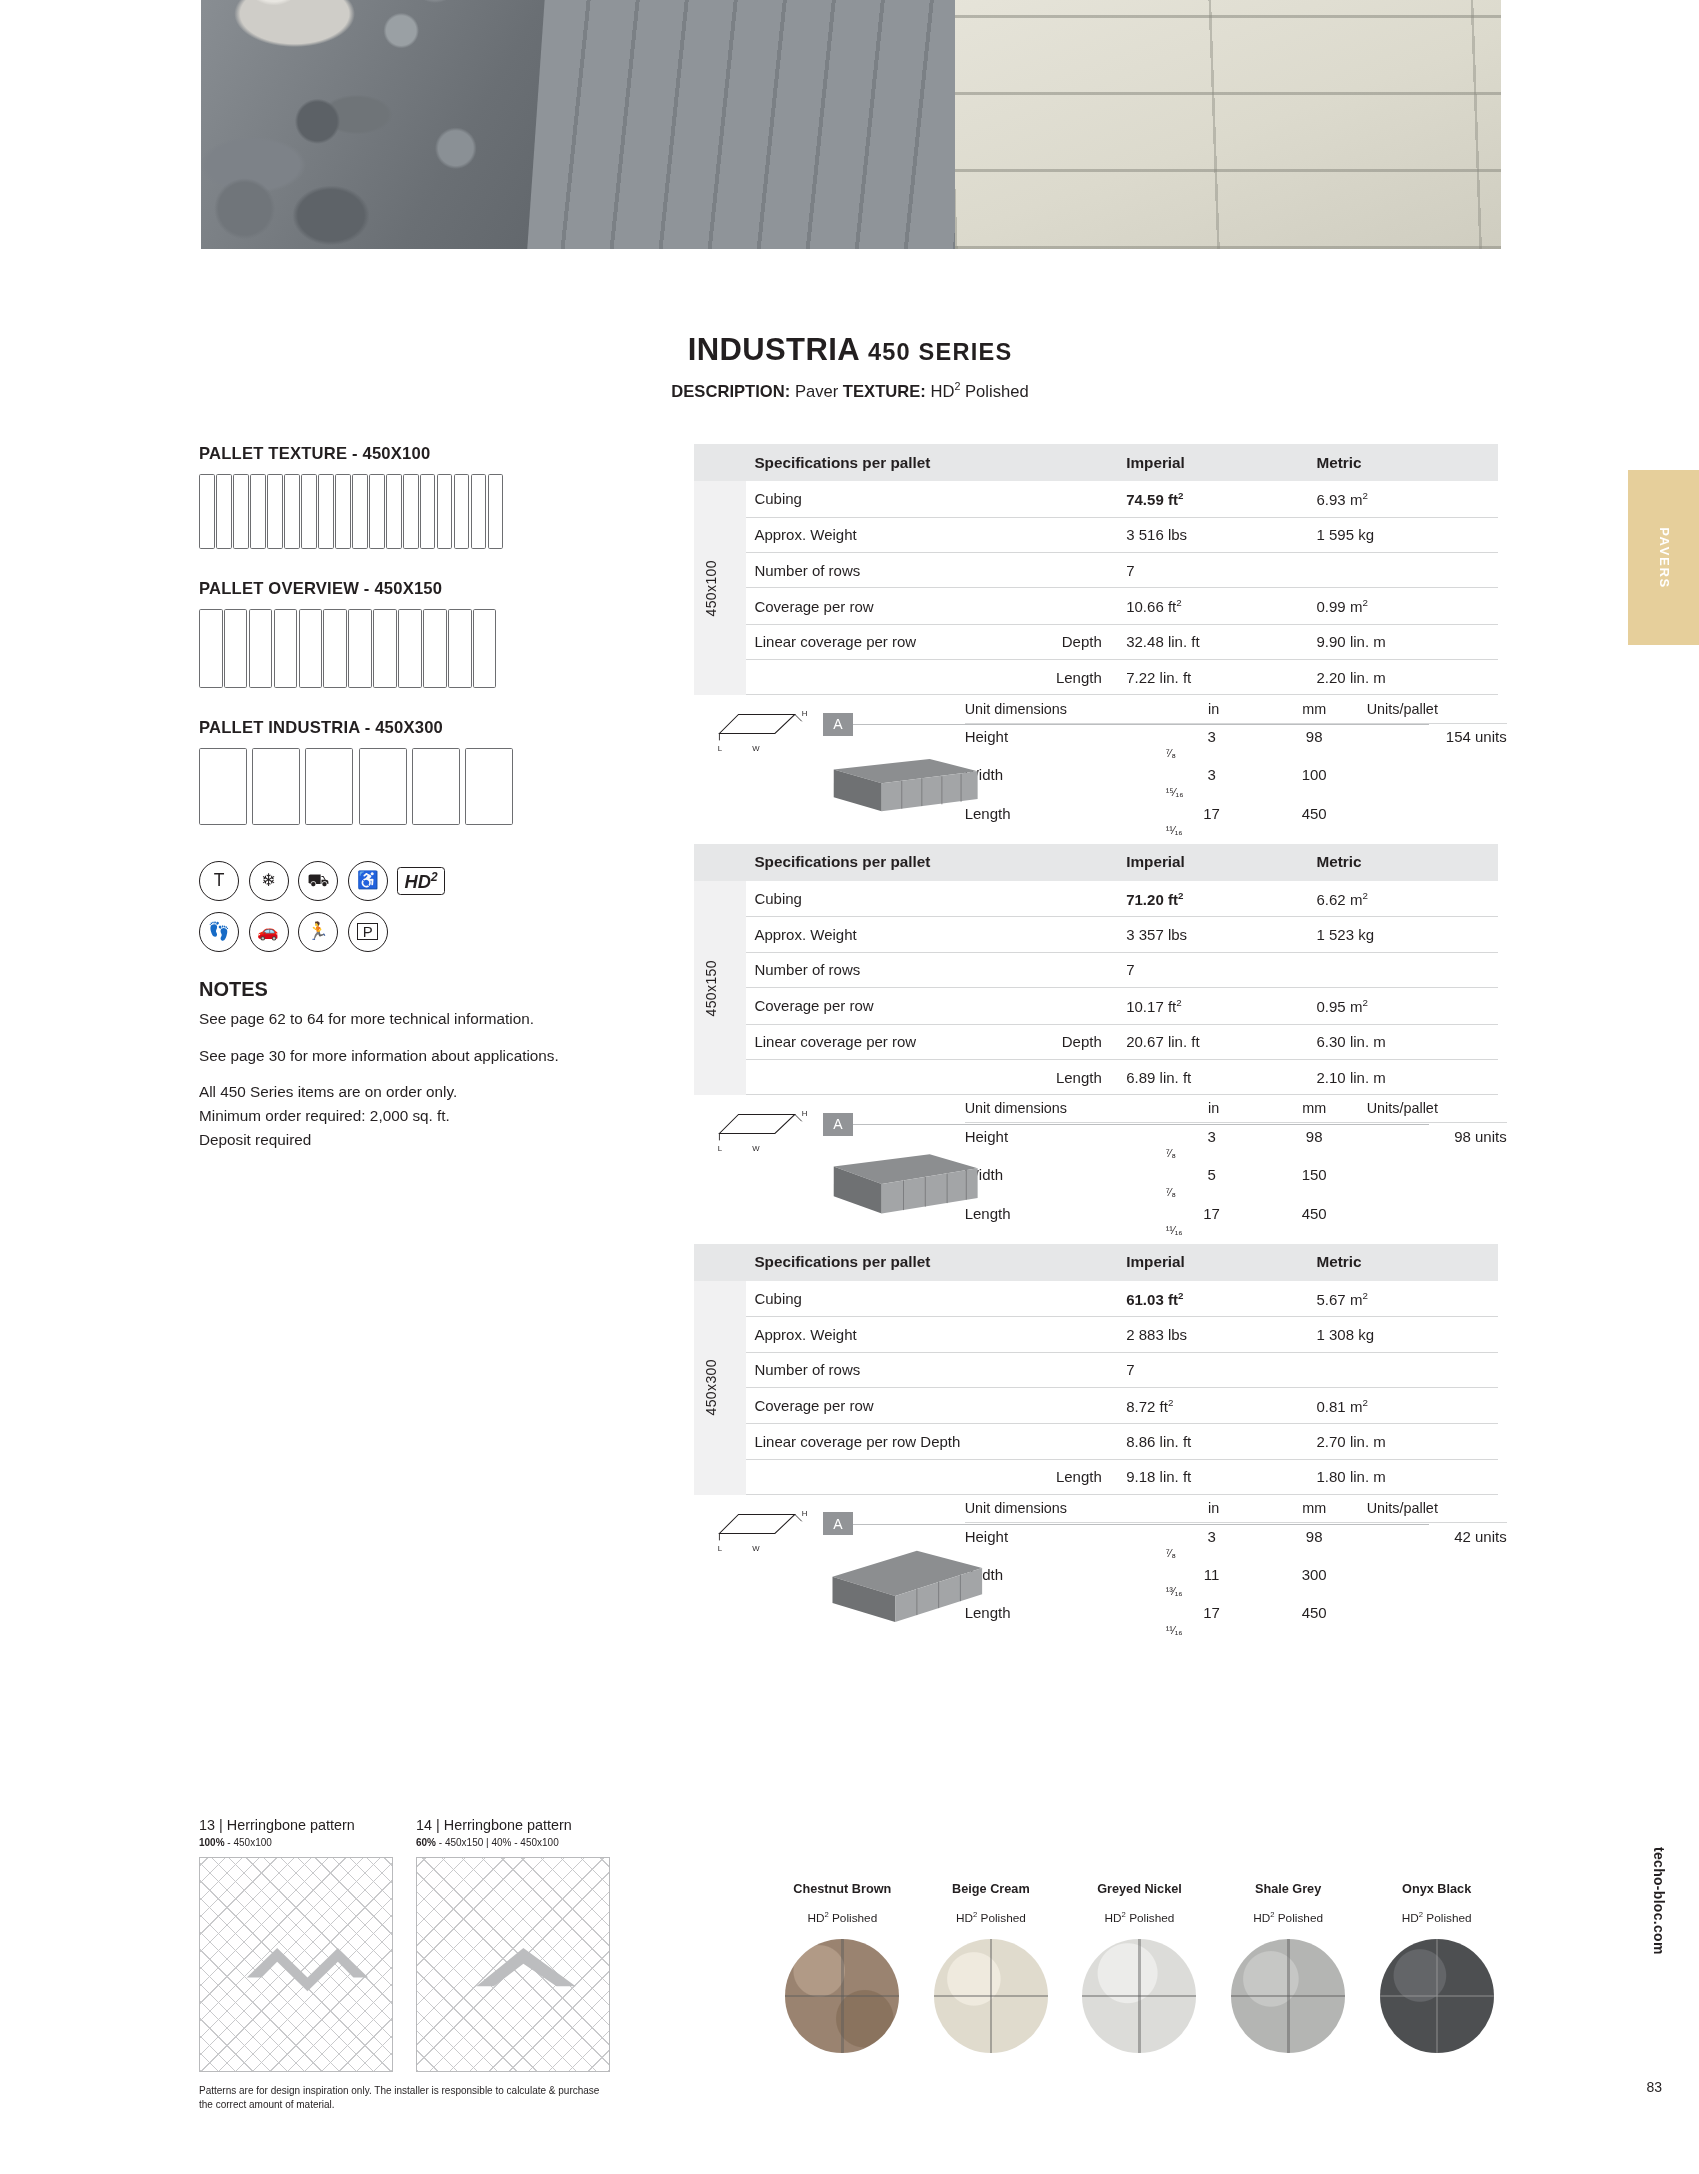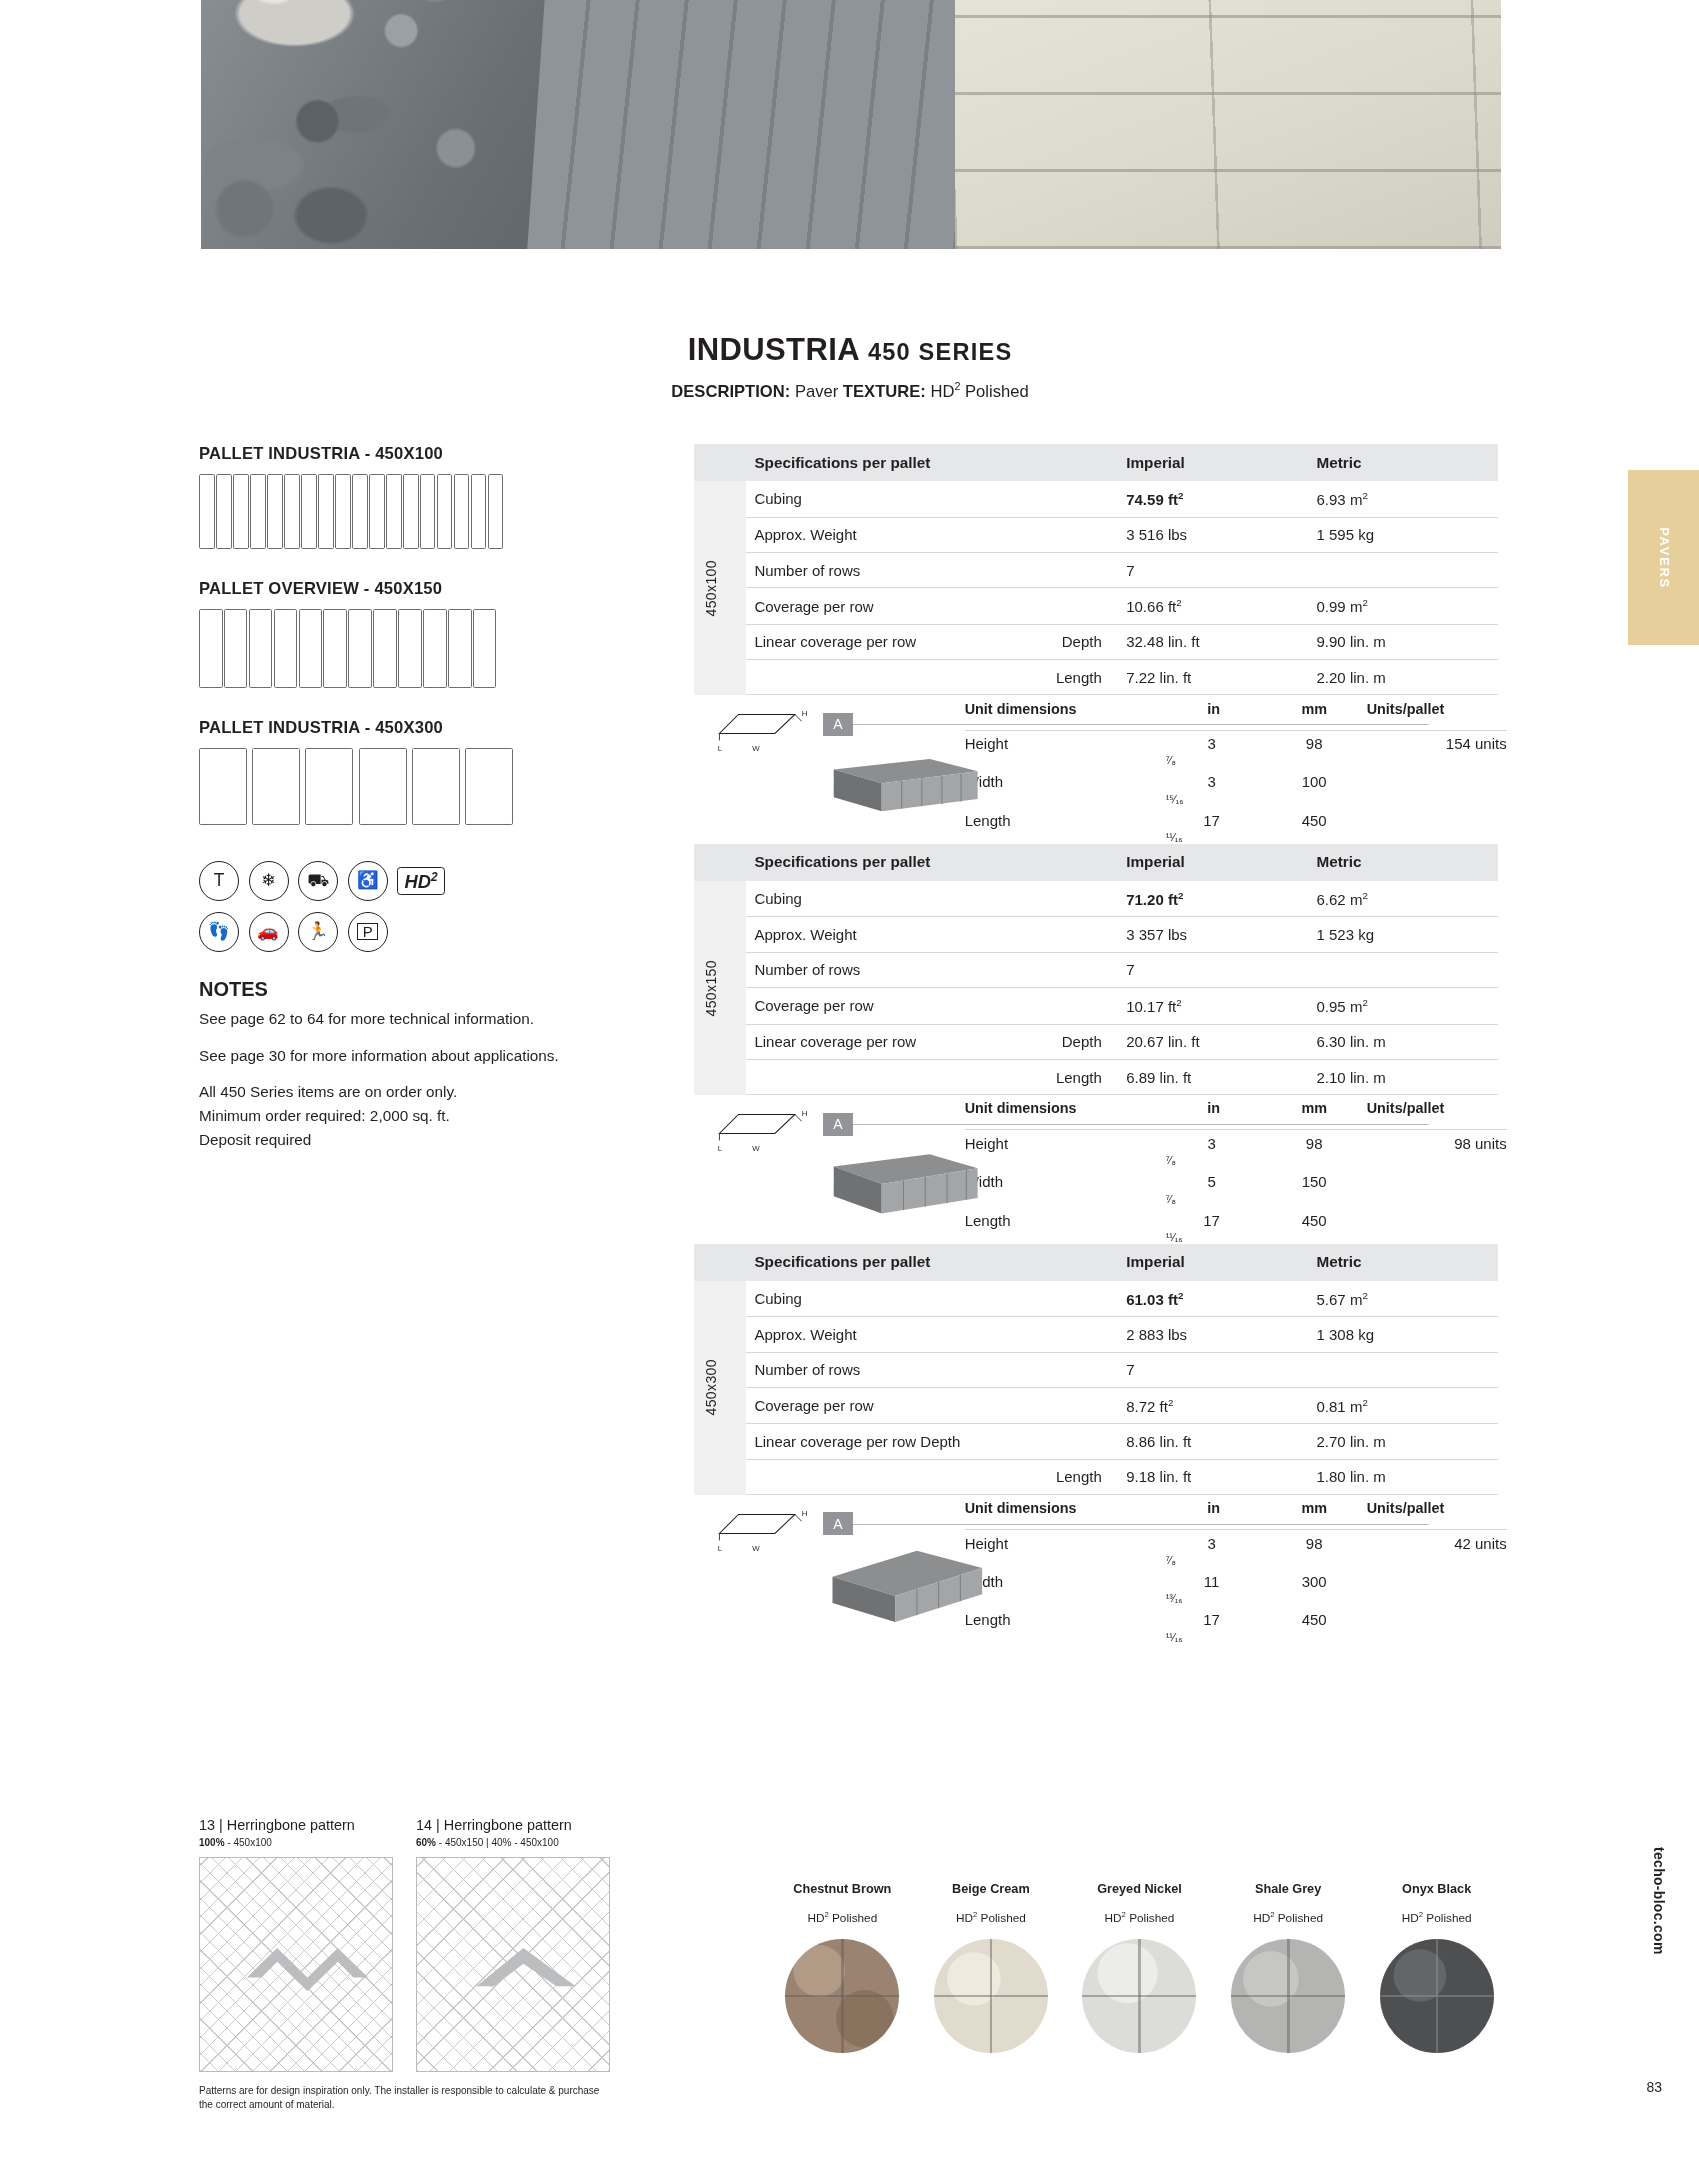--- a/index.html
+++ b/index.html
@@ -139,21 +139,21 @@
   .c-label { width:288px; }
   .c-sub { width:87px; text-align:right; padding-right:15.7px !important; }
   .c-imp { width:192px; }
   .c-met { width:192px; }
   .bold { font-weight:bold; }
 
   
   .unit-block { position:relative; height:131px; margin:5.2px 0 12.2px 0; padding-left:8.7px; }
   .u-head {
     display:flex; font-size:14.4px; border-bottom:0.9px solid #d6d7d8;
-    padding-bottom:13px; margin-left:262px; width:542px;font-weight:bold;
+    padding-bottom:6px; margin-left:262px; width:542px;
   }
   .u-head span:nth-child(1){ width:201px; }
   .u-head span:nth-child(2){ width:96px; text-align:center;}
   .u-head span:nth-child(3){ width:105px; text-align:center;}
   .u-head span:nth-child(4){ width:140px; }
   .u-rows { margin-left:262px; width:542px; font-size:15px; }
   .u-row { display:flex; padding-top:4.4px; }
   .u-row span:nth-child(1){ width:201px; text-align:left; padding-right:24.5px;}
   .u-row span:nth-child(2){ width:96px; text-align:center;}
   .u-row span:nth-child(3){ width:105px; text-align:center;}
@@ -216,21 +216,21 @@
   <div class="desc">
     <b>DESCRIPTION:</b>
     <span>Paver</span>
     <b>TEXTURE:</b>
     <span>HD<span class="sup">2</span> Polished</span>
   </div>
 </div>
 
 <div class="left-col">
 
-  <div class="po-head">PALLET INDUSTRIA - 450X100</div>
+  <div class="po-head">PALLET TEXTURE - 450X100</div>
   <div class="pallet-grid">
     <div class="pallet-row">
       <div class="brick v100"></div>
         <div class="brick v100"></div>
         <div class="brick v100"></div>
       <div class="brick v100"></div>
         <div class="brick v100"></div>
         <div class="brick v100"></div>
       <div class="brick v100"></div>
         <div class="brick v100"></div>

